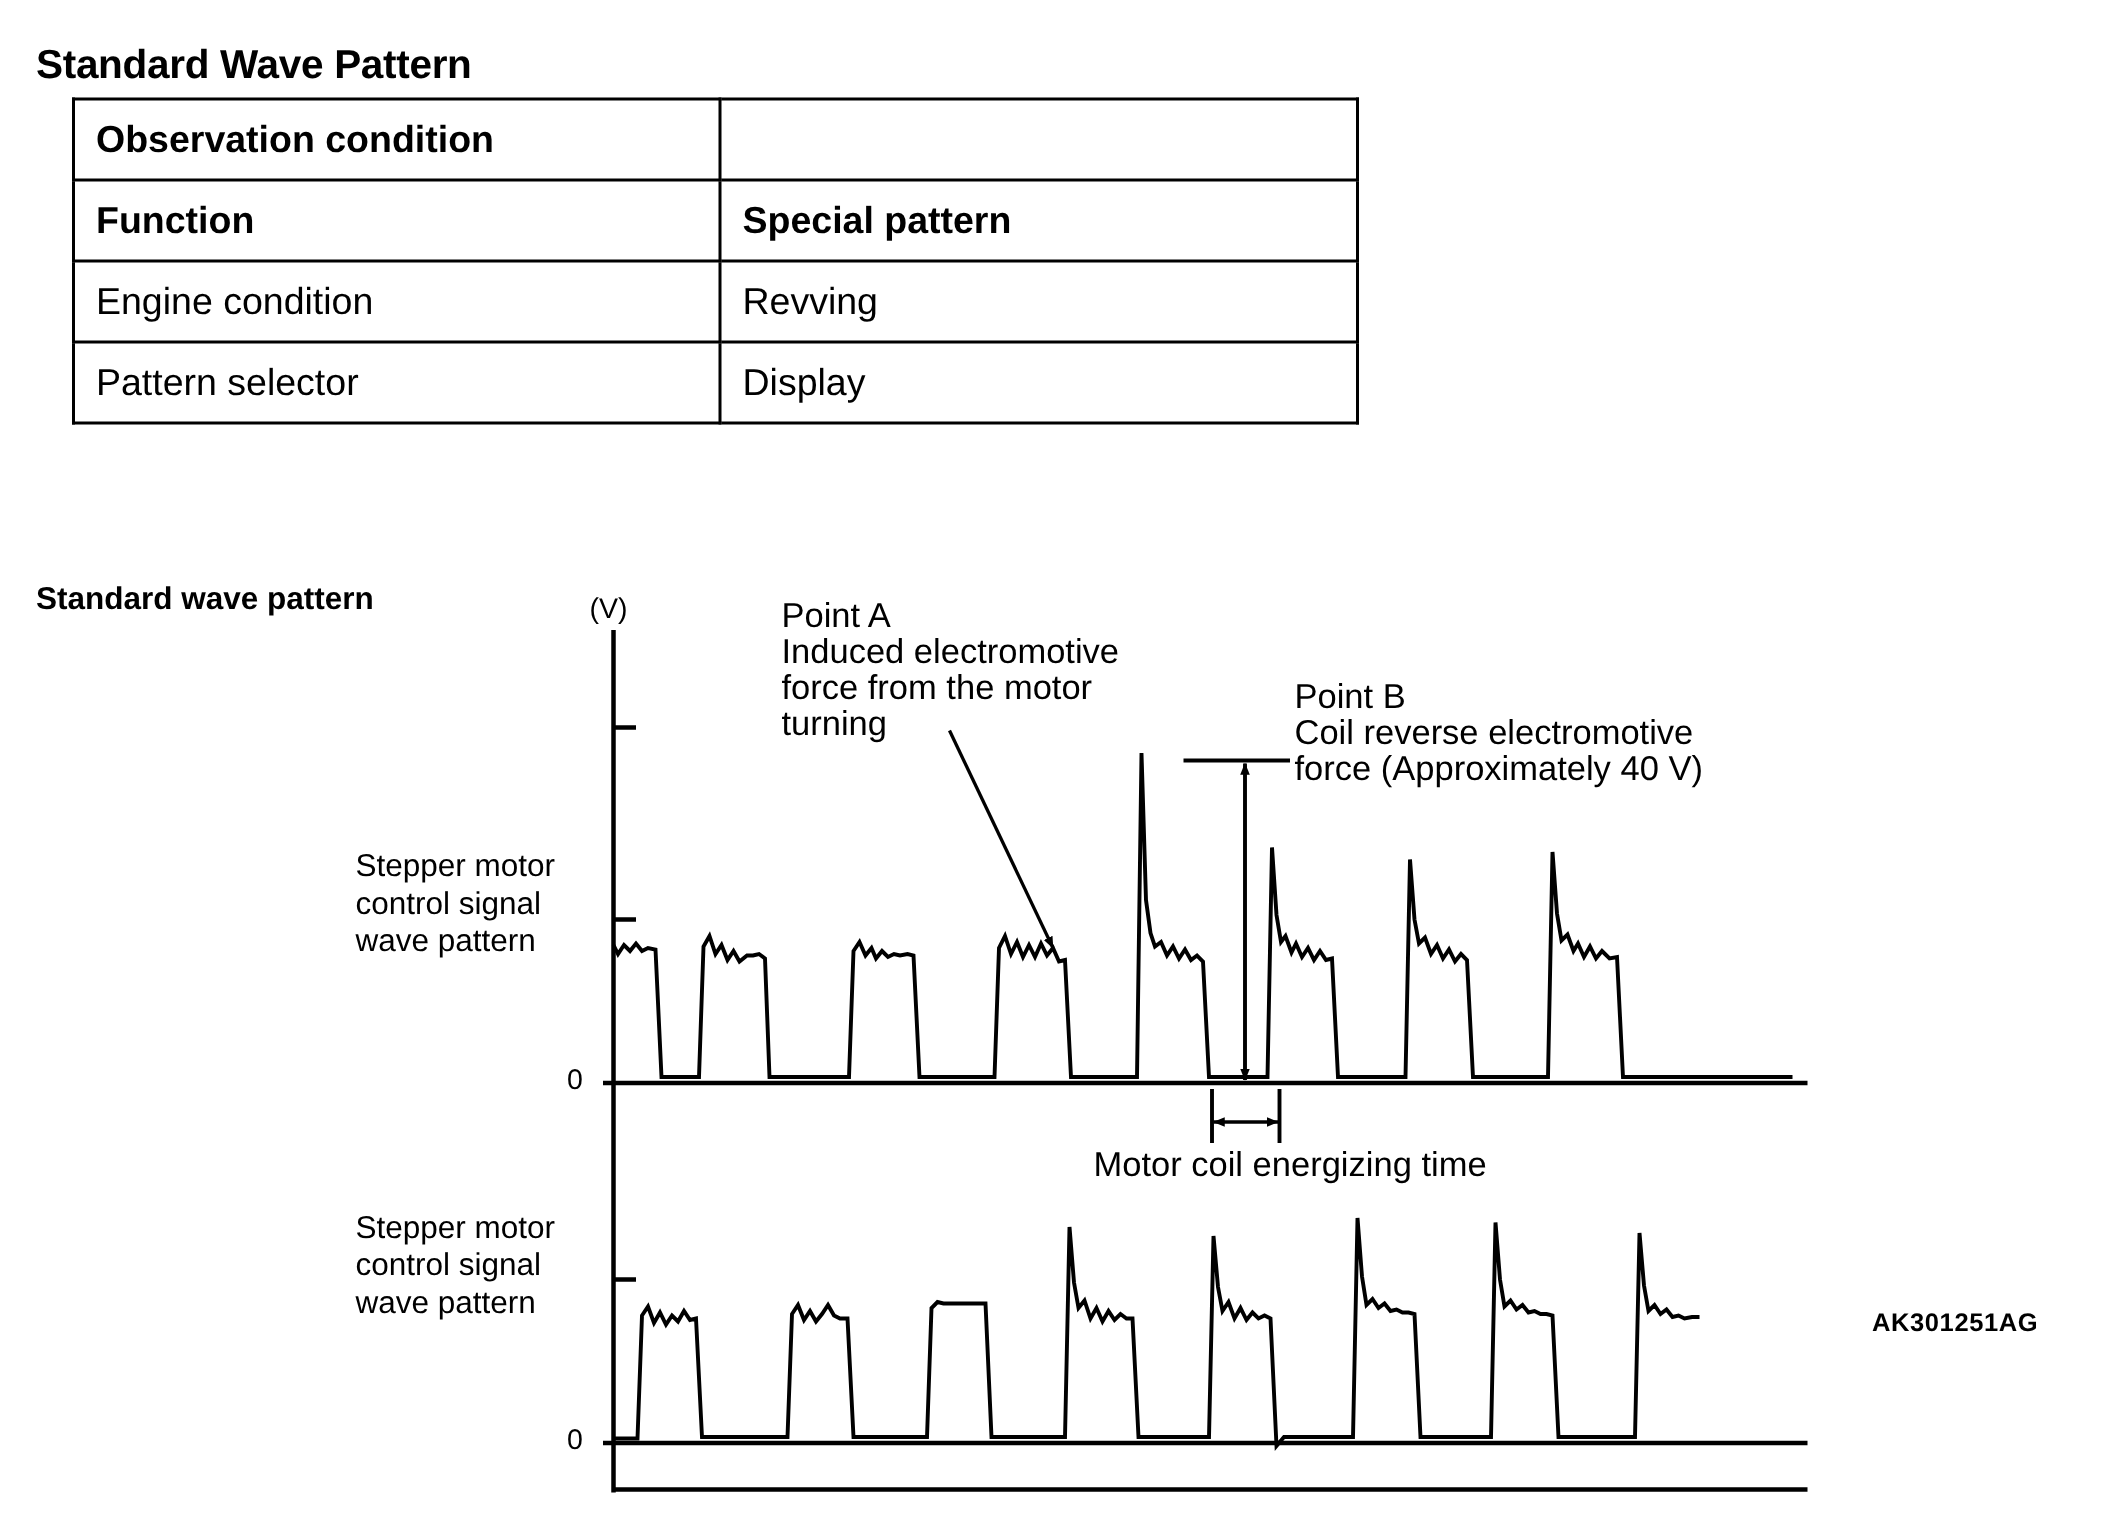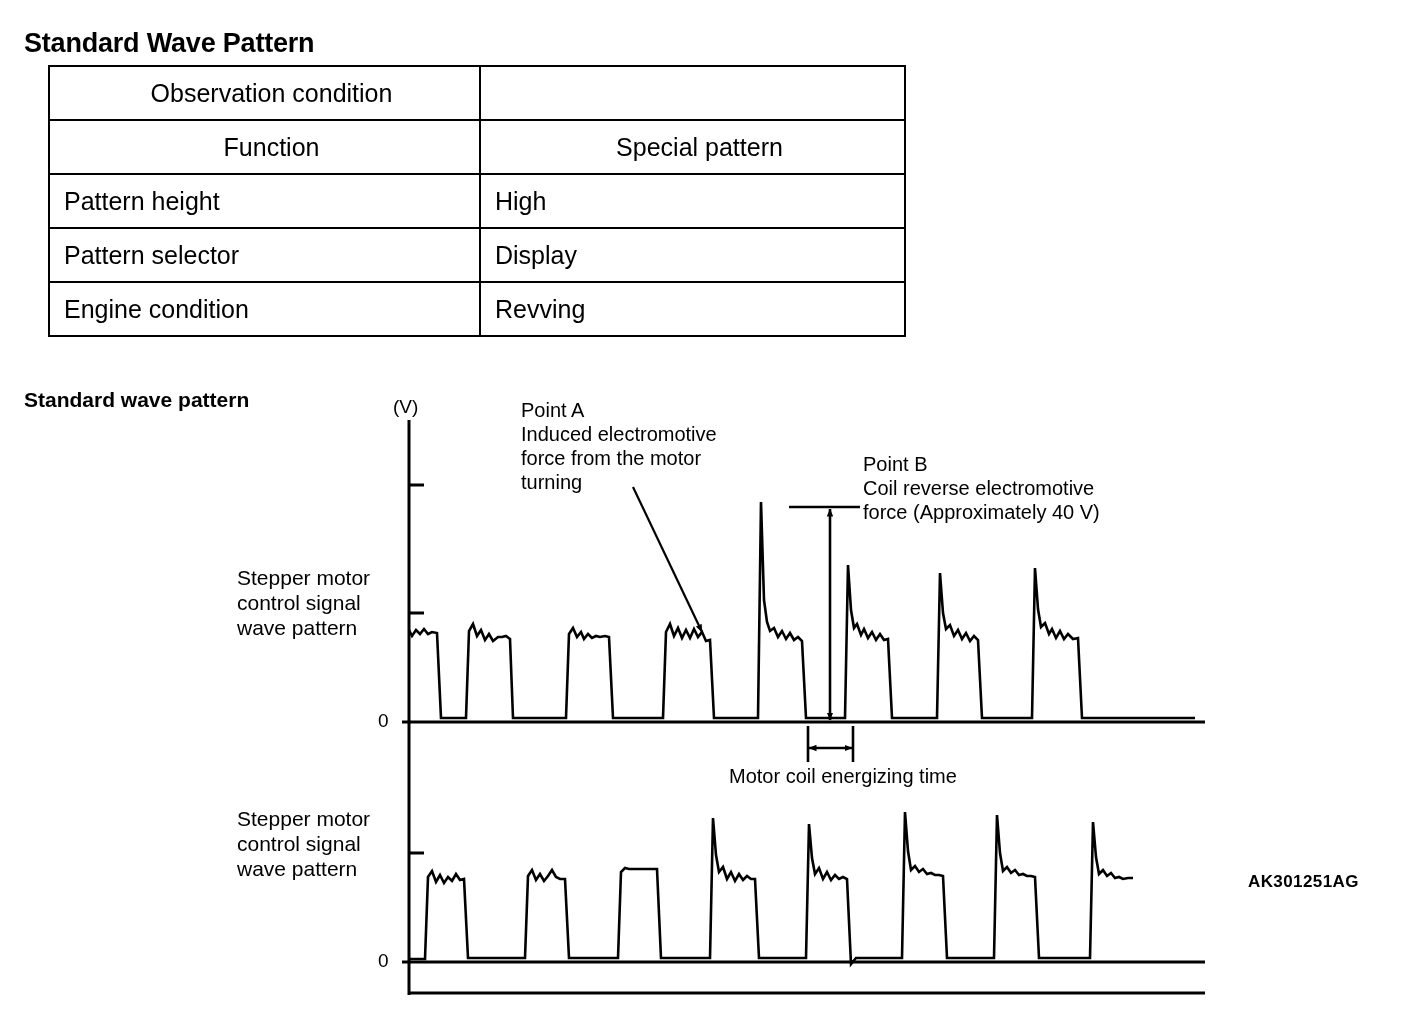--- a/index.html
+++ b/index.html
@@ -27,39 +27,39 @@
   #condition-table td{
     border:2px solid #000;
     padding:6px 0 6px 14px;
     font-size:25px;
     height:40px;
     vertical-align:middle;
     white-space:nowrap;
   }
   #condition-table td.c1{width:415px;}
   #condition-table td.c2{width:409px;}
-  #condition-table tr.bold td{font-weight:normal;text-align:center;}
+  #condition-table tr.bold td{font-weight:bold;}
 
   
   #diagram-caption{
     left:24px;top:388px;
     font-size:21px;font-weight:bold;
     white-space:nowrap;
   }
 
   
   .trace-label{
     font-size:21px;line-height:25px;
     text-align:left;white-space:nowrap;
   }
   #trace1-label{left:237px;top:565px;}
   #trace2-label{left:237px;top:806px;}
 
   
-  .annot{font-size:20px;line-height:24px;white-space:nowrap;}
+  .annot{font-size:23px;line-height:24px;white-space:nowrap;}
   #point-a-annot{left:521px;top:398px;}
   #point-b-annot{left:863px;top:452px;}
   #energizing-annot{left:729px;top:764px;}
 
   
   #axis-unit{left:393px;top:396px;font-size:19px;}
   #zero-top{left:378px;top:710px;font-size:19px;}
   #zero-bottom{left:378px;top:950px;font-size:19px;}
   #time-label{left:1206px;top:1012px;font-size:19px;}
 
@@ -82,30 +82,26 @@
   <tbody>
     <tr class="bold">
       <td class="c1">Observation condition</td>
       <td class="c2"></td>
     </tr>
     <tr class="bold">
       <td class="c1">Function</td>
       <td class="c2">Special pattern</td>
     </tr>
     <tr>
-      <td class="c1">Pattern height</td>
-      <td class="c2">High</td>
+      <td class="c1">Engine condition</td>
+      <td class="c2">Revving</td>
     </tr>
     <tr>
       <td class="c1">Pattern selector</td>
       <td class="c2">Display</td>
-    </tr>
-    <tr>
-      <td class="c1">Engine condition</td>
-      <td class="c2">Revving</td>
     </tr>
   </tbody>
 </table>
 
 <div class="abs" id="diagram-caption">Standard wave pattern</div>
 
 <div class="abs trace-label" id="trace1-label">
   <div>Stepper motor</div>
   <div>control signal</div>
   <div>wave pattern</div>

